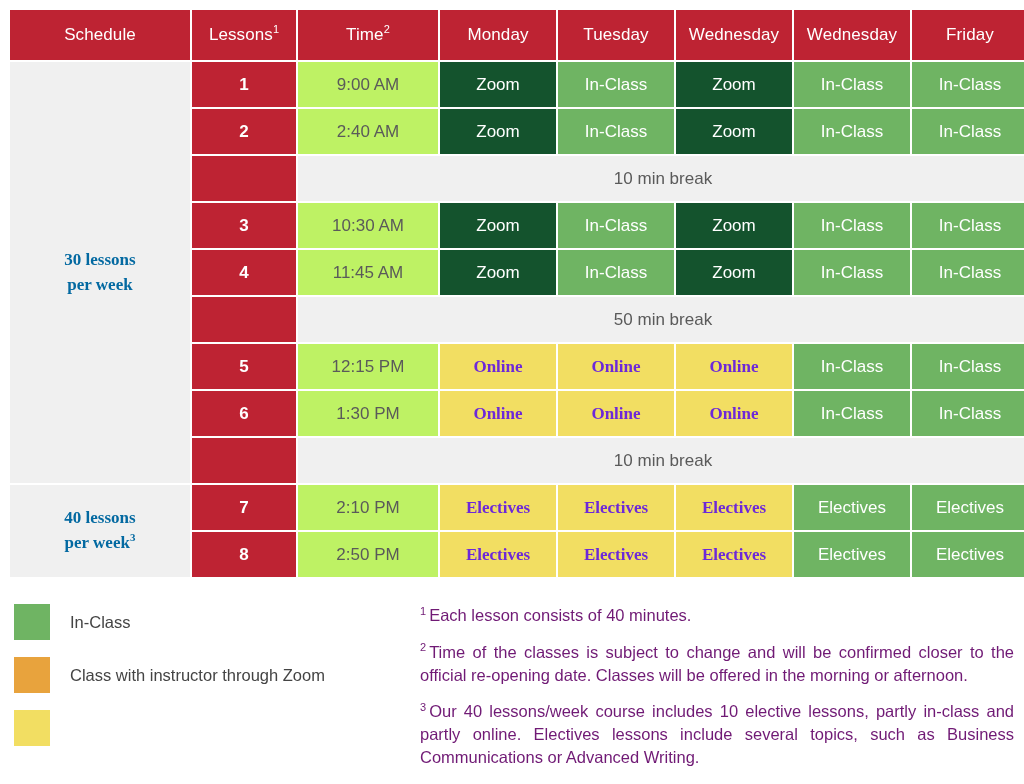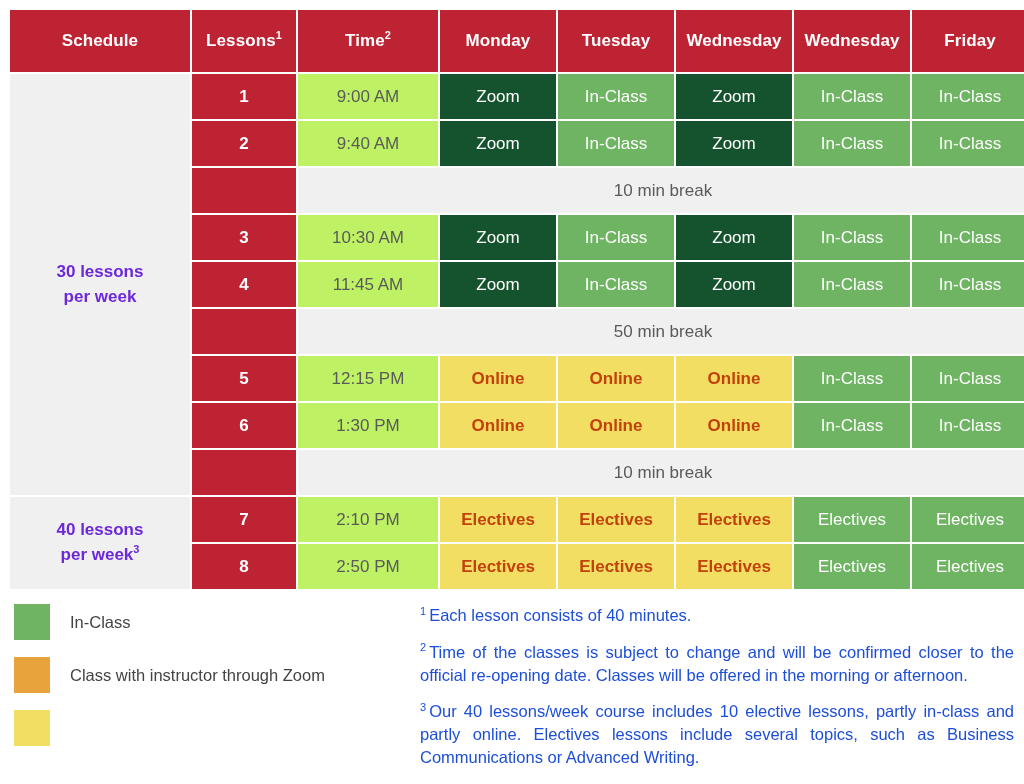--- a/index.html
+++ b/index.html
@@ -39,38 +39,39 @@
   
   col.c-schedule { width: 180px; }
   col.c-lesson   { width: 104px; }
   col.c-time     { width: 140px; }
   col.c-day      { width: 116px; }
 
   
   th.hdr {
     background: #be2333;
     color: #ffffff;
-    font-weight: bold;
+    font-weight: normal;
     font-size: 18.5px;
-    height: 62px;
+    height: 50px;
     letter-spacing: .1px;
   }
   th.hdr sup, .sup {
     font-size: 11px;
     vertical-align: super;
     line-height: 0;
   }
 
   
   td.sched-label {
     background: #f0f0f0;
-    color: #6d28d9;
+    color: #0369a1;
     font-weight: bold;
     font-size: 19px;
     line-height: 1.45;
+    font-family: Liberation Serif, serif;
   }
 
   
   td.lesson-no {
     background: #be2333;
     color: #ffffff;
     font-weight: bold;
     font-size: 17px;
     height: 45px;
   }
@@ -91,21 +92,21 @@
     background: #f0f0f0;
     color: #5a5a5a;
     font-size: 17.5px;
     height: 45px;
   }
 
   
   td.act { height: 45px; font-size: 17px; }
   td.act.green  { background: #6fb463; color: #ffffff; }
   td.act.orange { background: #14532d; color: #ffffff; }
-  td.act.yellow { background: #f2de62; color: #c2410c; font-weight: bold; }
+  td.act.yellow { background: #f2de62; color: #6d28d9; font-weight: bold; font-family: Liberation Serif, serif; }
 
   
   .bottom {
     position: absolute;
     left: 0;
     top: 596px;
     width: 1024px;
     height: 188px;
   }
 
@@ -140,21 +141,21 @@
 
   
   .footnotes {
     position: absolute;
     left: 420px;
     top: 8px;
     width: 594px;
   }
   .footnote {
     font-size: 16.5px;
-    color: #1d4ed8;
+    color: #701a75;
     line-height: 1.38;
     margin-bottom: 14px;
     text-align: justify;
   }
   .footnote .fn-marker {
     font-size: 11px;
     vertical-align: super;
     line-height: 0;
     margin-right: 3px;
   }
@@ -196,21 +197,21 @@
           <td class="lesson-no">1</td>
           <td class="time">9:00 AM</td>
           <td class="act orange">Zoom</td>
           <td class="act green">In-Class</td>
           <td class="act orange">Zoom</td>
           <td class="act green">In-Class</td>
           <td class="act green">In-Class</td>
         </tr>
         <tr>
           <td class="lesson-no">2</td>
-          <td class="time">9:40 AM</td>
+          <td class="time">2:40 AM</td>
           <td class="act orange">Zoom</td>
           <td class="act green">In-Class</td>
           <td class="act orange">Zoom</td>
           <td class="act green">In-Class</td>
           <td class="act green">In-Class</td>
         </tr>
         <tr>
           <td class="lesson-no-break"></td>
           <td class="break-cell" colspan="6">10 min break</td>
         </tr>

